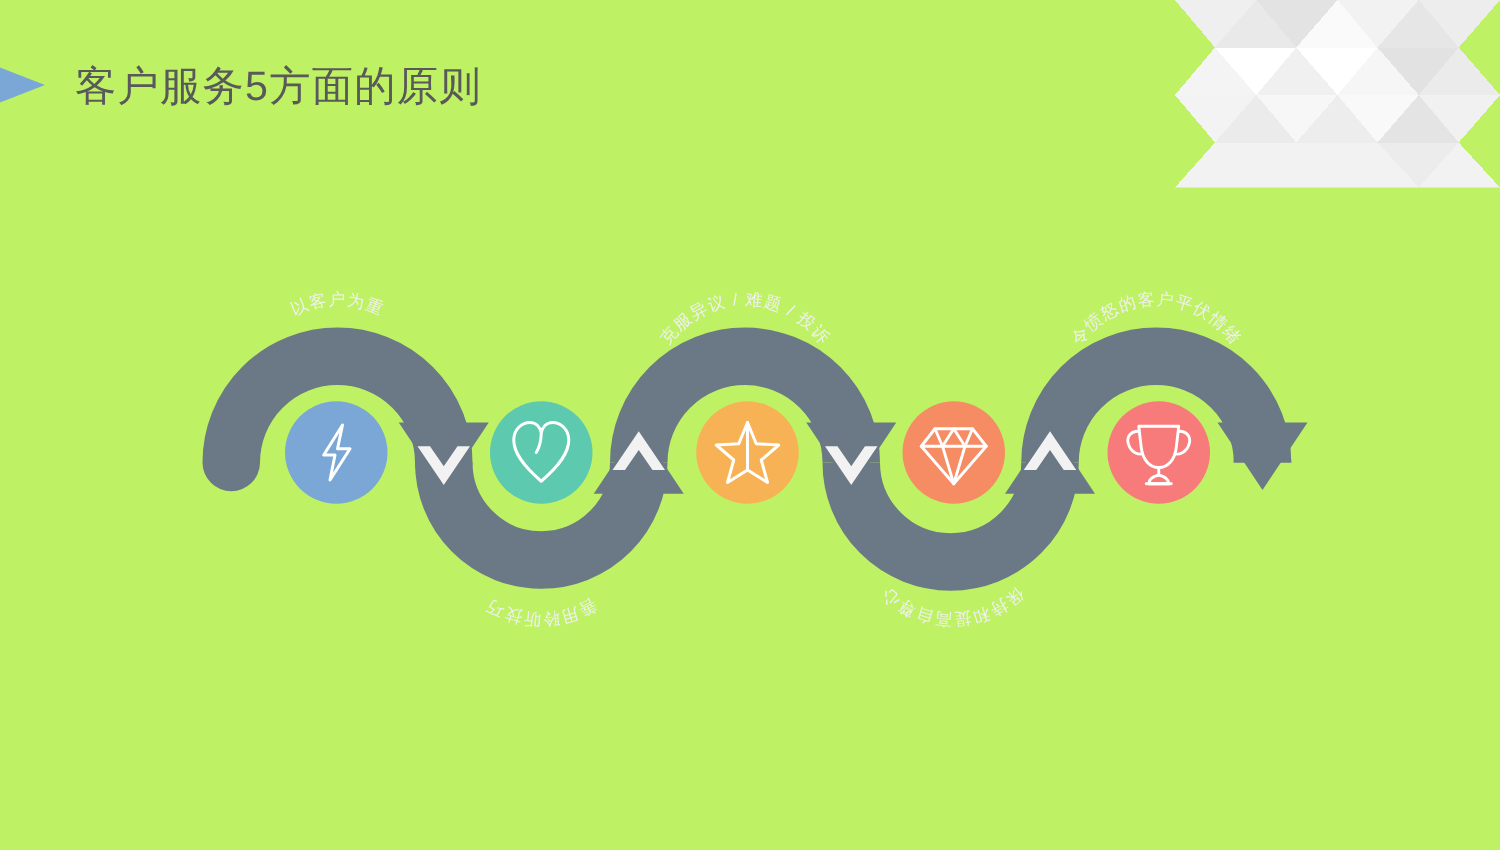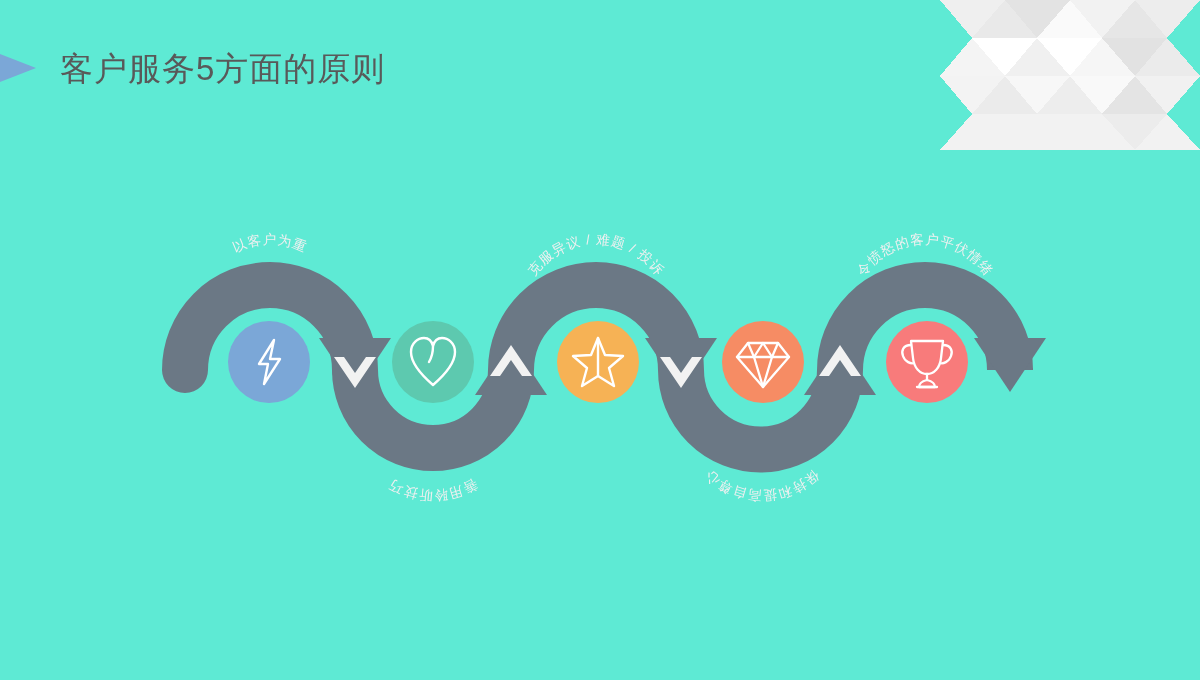--- a/index.html
+++ b/index.html
@@ -14,21 +14,21 @@
     font-family: "Liberation Sans", "DejaVu Sans", sans-serif;
     background: #f2f2f2;
     position: relative;
   }
 
   #slide {
     position: absolute;
     inset: 0;
     width: 1200px;
     height: 680px;
-    background: #5eead4;
+    background: #bef264;
   }
 
   
   #corner-pattern {
     position: absolute;
     top: 0;
     right: 0;
     width: 260px;
     height: 150px;
     pointer-events: none;

